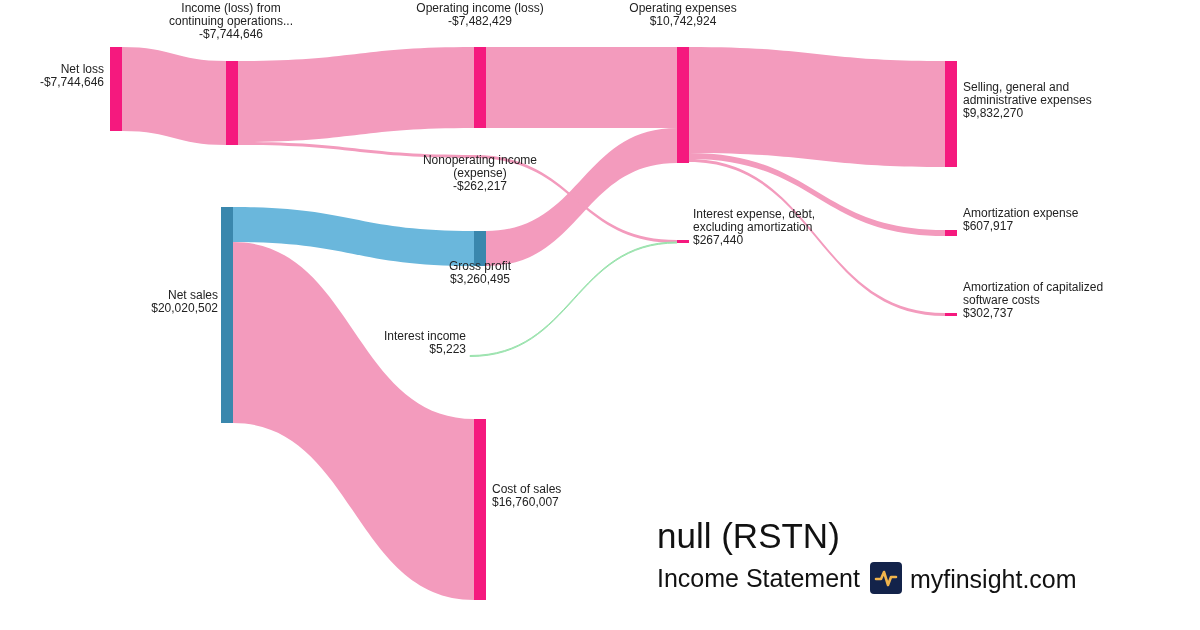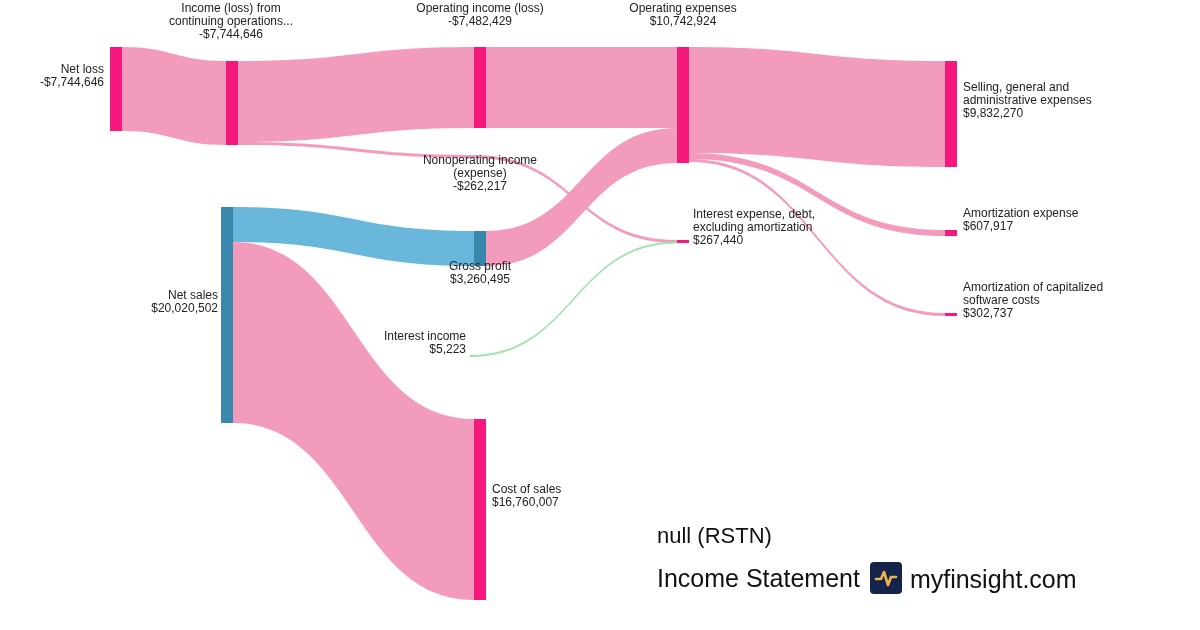--- a/index.html
+++ b/index.html
@@ -1,20 +1,20 @@
 <!DOCTYPE html>
 <html><head>
 <meta charset="utf-8">
 <style>
   html, body { margin: 0; padding: 0; background: #ffffff; }
   body { width: 1200px; height: 630px; position: relative; overflow: hidden; font-family: "Liberation Sans", "DejaVu Sans", sans-serif; }
   #sankey { position: absolute; left: 0; top: 0; }
   .lbl { font-family: "Liberation Sans", "DejaVu Sans", sans-serif; font-size: 12px; fill: #222222; }
   .title-block { position: absolute; left: 657px; top: 516px; color: #111111; }
-  .company { font-size: 22px; line-height: 40px; font-family: "Liberation Sans", "DejaVu Sans", sans-serif; }
+  .company { font-size: 35px; line-height: 40px; font-family: "Liberation Sans", "DejaVu Sans", sans-serif; }
   .subtitle-row { display: flex; align-items: flex-end; margin-top: 6px; }
   .subtitle { font-size: 25px; line-height: 32px; font-family: "Liberation Sans", "DejaVu Sans", sans-serif; }
   .logo { width: 32px; height: 32px; border-radius: 4px; background: #13234a; margin-left: 10px; display: flex; align-items: center; justify-content: center; }
   .site { font-size: 25px; margin-left: 8px; font-family: "Liberation Sans", "DejaVu Sans", sans-serif; }
 </style>
 </head>
 <body>
 
 <svg id="sankey" width="1200" height="630" xmlns="http://www.w3.org/2000/svg">
   <g id="links">

